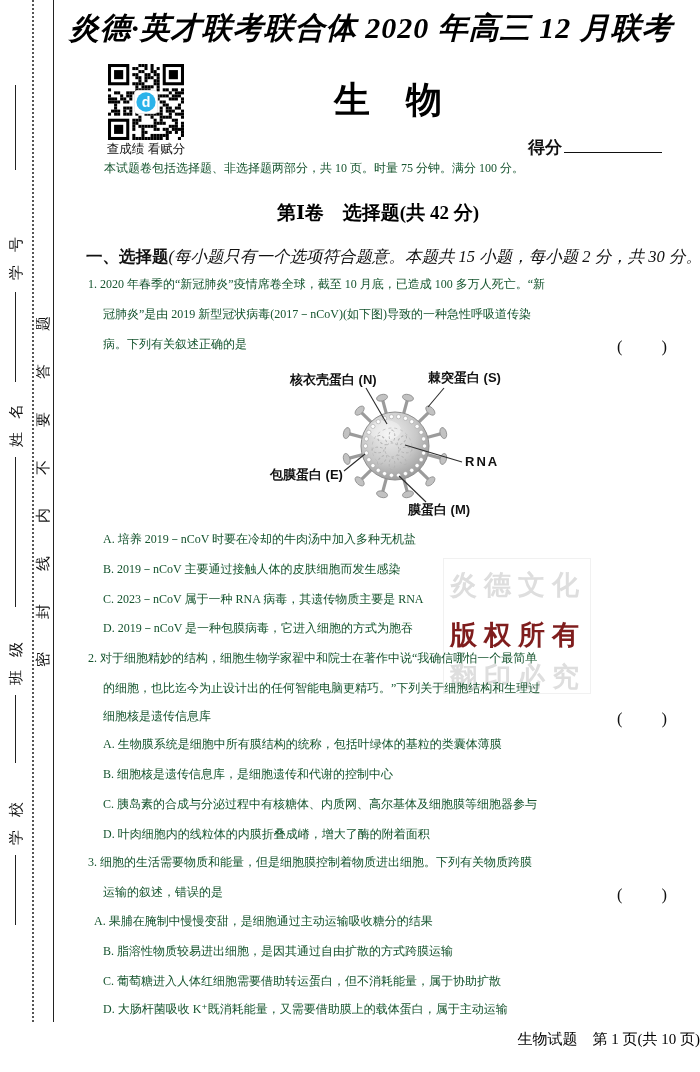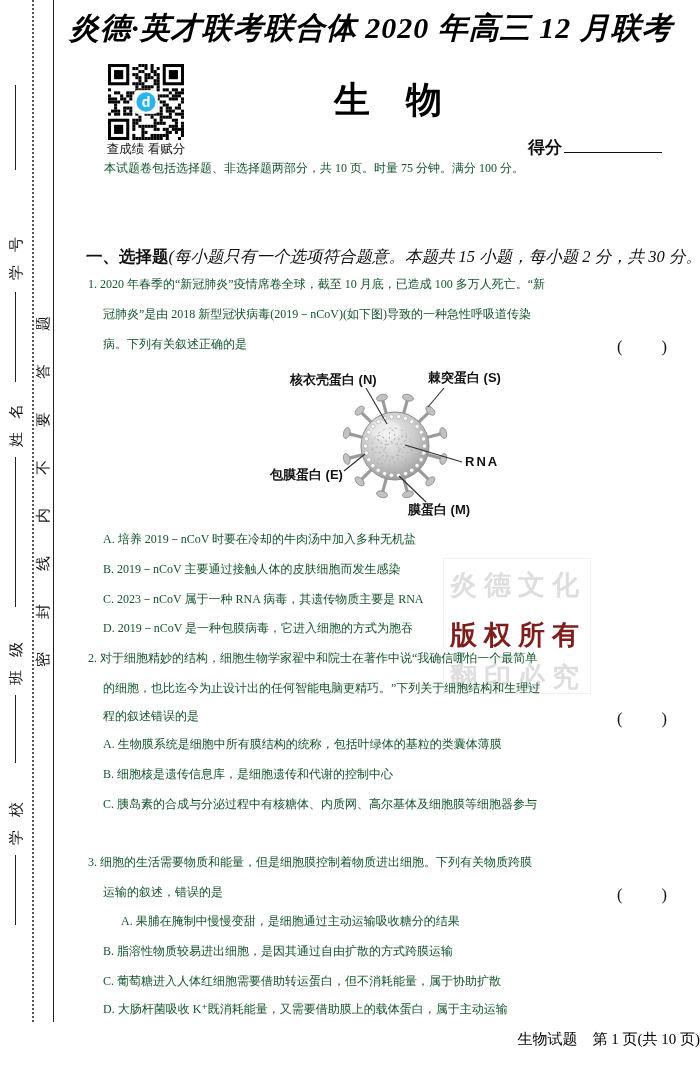--- a/index.html
+++ b/index.html
@@ -310,27 +310,28 @@
   <div class="qr-caption">查成绩 看赋分</div>
 
   <div class="subject">生　物</div>
 
   <div class="score">
     <span>得分</span><span class="score-blank"></span>
   </div>
 
   <div class="tl intro">本试题卷包括选择题、非选择题两部分，共 10 页。时量 75 分钟。满分 100 分。</div>
 
+  <div class="part-title">第Ⅰ卷　选择题(共 42 分)</div>
 
   <div class="sec-head">
     <span class="b">一、选择题</span><span class="k">(每小题只有一个选项符合题意。本题共 15 小题，每小题 2 分，共 30 分。)</span>
   </div>
 
   <div class="tl" style="top:276px;left:88px">1. 2020 年春季的“新冠肺炎”疫情席卷全球，截至 10 月底，已造成 100 多万人死亡。“新</div>
-  <div class="tl" style="top:306px;left:103px">冠肺炎”是由 2018 新型冠状病毒(2019－nCoV)(如下图)导致的一种急性呼吸道传染</div>
+  <div class="tl" style="top:306px;left:103px">冠肺炎”是由 2019 新型冠状病毒(2017－nCoV)(如下图)导致的一种急性呼吸道传染</div>
   <div class="tl" style="top:336px;left:103px">病。下列有关叙述正确的是</div>
   <div class="bracket" style="top:336px">(　　)</div>
 
   <div class="virus">
     <svg width="290" height="168" viewBox="0 0 290 168">
       <defs>
         <radialGradient id="vg" cx="40%" cy="33%" r="75%">
           <stop offset="0%" stop-color="#f0f0f0"></stop>
           <stop offset="55%" stop-color="#c9c9c9"></stop>
           <stop offset="100%" stop-color="#929292"></stop>
@@ -419,29 +420,30 @@
     </svg>
   </div>
 
   <div class="tl" style="top:531px;left:103px">A. 培养 2019－nCoV 时要在冷却的牛肉汤中加入多种无机盐</div>
   <div class="tl" style="top:561px;left:103px">B. 2019－nCoV 主要通过接触人体的皮肤细胞而发生感染</div>
   <div class="tl" style="top:591px;left:103px">C. 2023－nCoV 属于一种 RNA 病毒，其遗传物质主要是 RNA</div>
   <div class="tl" style="top:620px;left:103px">D. 2019－nCoV 是一种包膜病毒，它进入细胞的方式为胞吞</div>
 
   <div class="tl" style="top:650px;left:88px">2. 对于细胞精妙的结构，细胞生物学家翟中和院士在著作中说“我确信哪怕一个最简单</div>
   <div class="tl" style="top:680px;left:103px">的细胞，也比迄今为止设计出的任何智能电脑更精巧。”下列关于细胞结构和生理过</div>
-  <div class="tl" style="top:708px;left:103px">程的叙述错误的是</div>
+  <div class="tl" style="top:708px;left:103px">细胞核是遗传信息库</div>
   <div class="bracket" style="top:708px">(　　)</div>
   <div class="tl" style="top:736px;left:103px">A. 生物膜系统是细胞中所有膜结构的统称，包括叶绿体的基粒的类囊体薄膜</div>
   <div class="tl" style="top:766px;left:103px">B. 细胞核是遗传信息库，是细胞遗传和代谢的控制中心</div>
   <div class="tl" style="top:796px;left:103px">C. 胰岛素的合成与分泌过程中有核糖体、内质网、高尔基体及细胞膜等细胞器参与</div>
+  <div class="tl" style="top:826px;left:103px">D. 叶肉细胞内的线粒体的内膜折叠成嵴，增大了酶的附着面积</div>
 
   <div class="tl" style="top:854px;left:88px">3. 细胞的生活需要物质和能量，但是细胞膜控制着物质进出细胞。下列有关物质跨膜</div>
   <div class="tl" style="top:884px;left:103px">运输的叙述，错误的是</div>
   <div class="bracket" style="top:884px">(　　)</div>
-  <div class="tl" style="top:913px;left:121px">A. 果脯在腌制中慢慢变甜，是细胞通过主动运输吸收糖分的结果</div>
+  <div class="tl" style="top:913px;left:94px">A. 果脯在腌制中慢慢变甜，是细胞通过主动运输吸收糖分的结果</div>
   <div class="tl" style="top:943px;left:103px">B. 脂溶性物质较易进出细胞，是因其通过自由扩散的方式跨膜运输</div>
   <div class="tl" style="top:973px;left:103px">C. 葡萄糖进入人体红细胞需要借助转运蛋白，但不消耗能量，属于协助扩散</div>
   <div class="tl" style="top:1001px;left:103px">D. 大肠杆菌吸收 K⁺既消耗能量，又需要借助膜上的载体蛋白，属于主动运输</div>
 
   <div class="footer">生物试题　第 1 页(共 10 页)</div>
 
 </div>
 
 </body></html>

